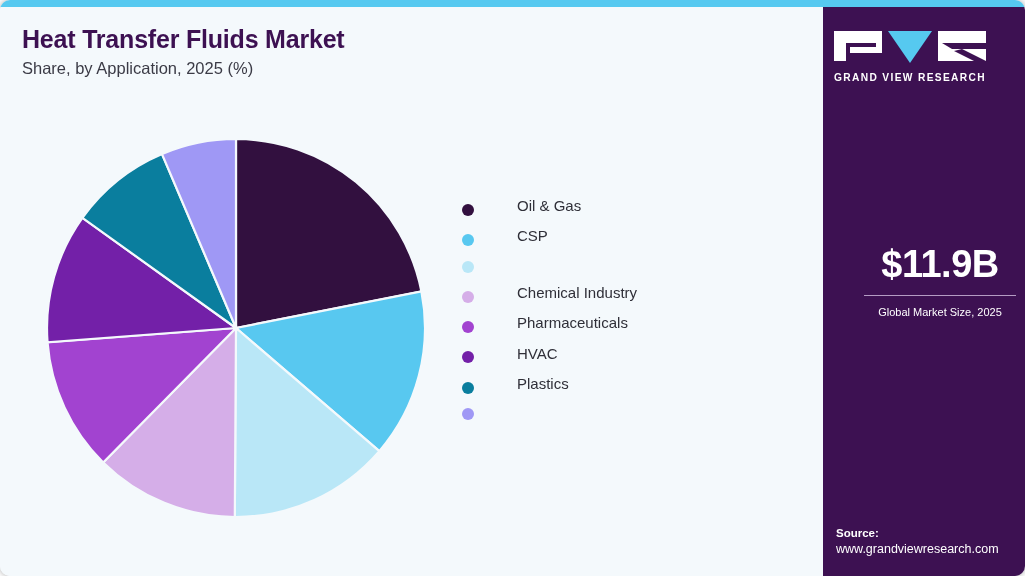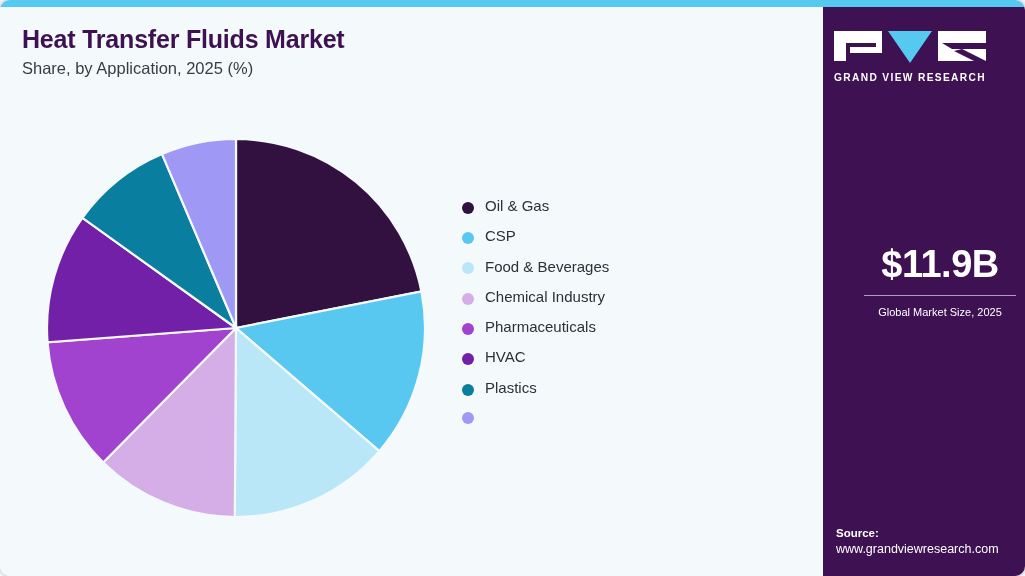--- a/index.html
+++ b/index.html
@@ -77,22 +77,23 @@
 
   
   #legend {
     position: absolute;
     left: 462px;
     top: 189px;
     width: 350px;
   }
   .legend-row {
     display: flex;
-    align-items: center;
+    align-items: flex-end;
     margin-bottom: 10.5px;
+    gap: 32px;
   }
   .legend-swatch {
     flex: 0 0 auto;
     width: 12px;
     height: 12px;
     border-radius: 50%;
     margin-top: 4px;
     margin-right: 11px;
   }
   .legend-label {
@@ -214,21 +215,20 @@
         <div class="legend-row">
           <span class="legend-swatch" style="background: rgb(50, 16, 63);"></span>
           <span class="legend-label">Oil &amp; Gas</span>
         </div>
         <div class="legend-row">
           <span class="legend-swatch" style="background: rgb(88, 200, 240);"></span>
           <span class="legend-label">CSP</span>
         </div>
         <div class="legend-row">
           <span class="legend-swatch" style="background: rgb(185, 231, 247);"></span>
-          <span class="legend-label">Food &amp; Beverages</span>
         </div>
         <div class="legend-row">
           <span class="legend-swatch" style="background: rgb(213, 174, 232);"></span>
           <span class="legend-label">Chemical Industry</span>
         </div>
         <div class="legend-row">
           <span class="legend-swatch" style="background: rgb(162, 67, 208);"></span>
           <span class="legend-label">Pharmaceuticals</span>
         </div>
         <div class="legend-row">

